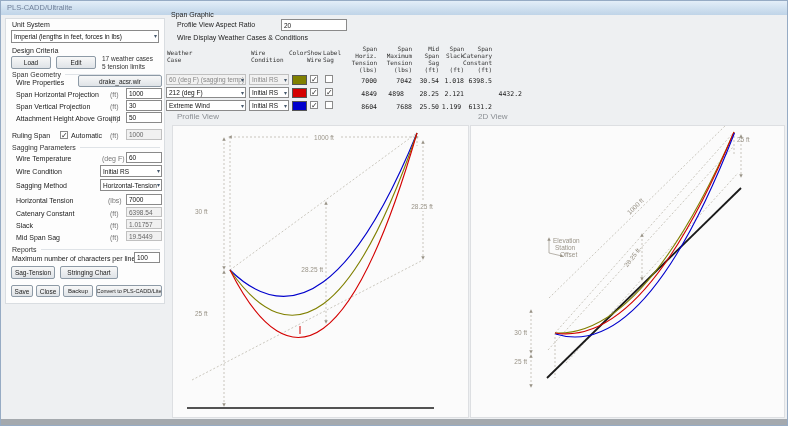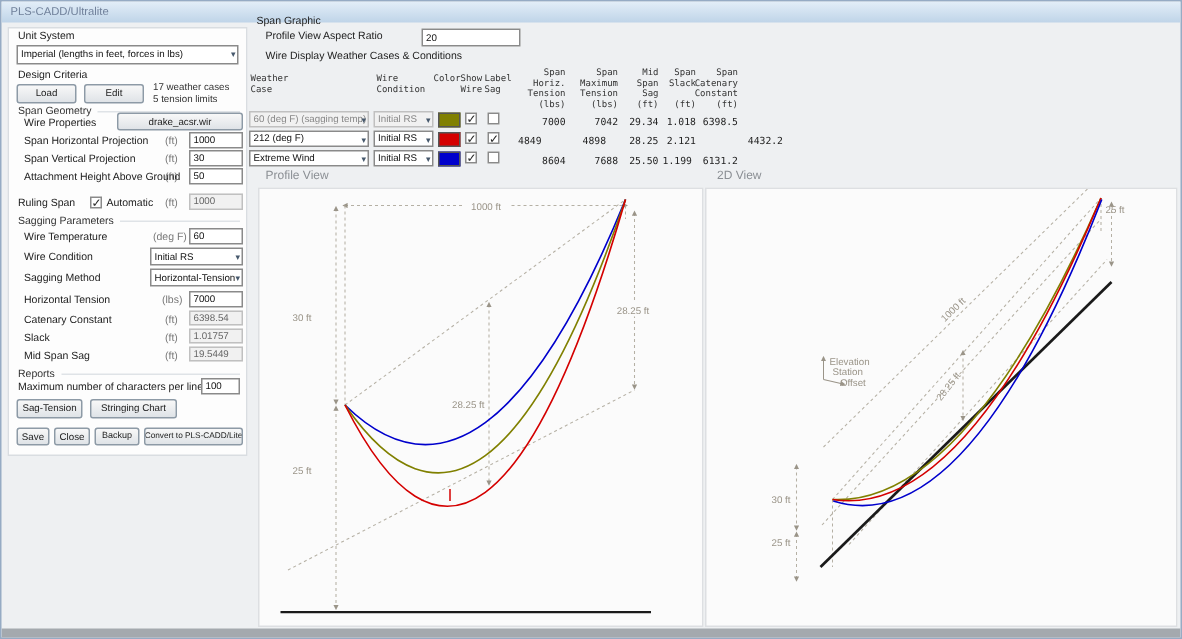--- a/index.html
+++ b/index.html
@@ -164,34 +164,34 @@
         <span>60 (deg F) (sagging temp)</span>
       </div>
     <div class="dd dis" style="left:248px;top:73px;width:40px;height:11px;">
         <span>Initial RS</span>
       </div>
     <div class="abs swatch" style="left: 291px; top: 74px; background: rgb(128, 128, 0);"></div>
     <div class="abs cb on" style="left:309px;top:74px;">✓</div>
     <div class="abs cb" style="left:324px;top:74px;"></div>
     <div class="abs num" style="left:340px;top:76px;width:36px;">7000</div>
     <div class="abs num" style="left:375px;top:76px;width:36px;">7042</div>
-    <div class="abs num" style="left:410px;top:76px;width:28px;">29.34</div>
+    <div class="abs num" style="left:410px;top:76px;width:28px;">30.54</div>
     <div class="abs num" style="left:438px;top:76px;width:25px;">1.018</div>
     <div class="abs num" style="left:458px;top:76px;width:33px;">6398.5</div>
 
     <div class="dd" style="left:165px;top:86px;width:80px;height:11px;">
         <span>212 (deg F)</span>
       </div>
     <div class="dd" style="left:248px;top:86px;width:40px;height:11px;">
         <span>Initial RS</span>
       </div>
     <div class="abs swatch" style="left: 291px; top: 87px; background: rgb(212, 0, 0);"></div>
     <div class="abs cb on" style="left:309px;top:87px;">✓</div>
     <div class="abs cb on" style="left:324px;top:87px;">✓</div>
-    <div class="abs num" style="left:324px;top:89px;width:36px;">4849</div>
+    <div class="abs num" style="left:340px;top:89px;width:36px;">4849</div>
     <div class="abs num" style="left:367px;top:89px;width:36px;">4898</div>
     <div class="abs num" style="left:410px;top:89px;width:28px;">28.25</div>
     <div class="abs num" style="left:438px;top:89px;width:25px;">2.121</div>
     <div class="abs num" style="left:458px;top:89px;width:33px;padding-left:30px;">4432.2</div>
 
     <div class="dd" style="left:165px;top:99px;width:80px;height:11px;">
         <span>Extreme Wind</span>
       </div>
     <div class="dd" style="left:248px;top:99px;width:40px;height:11px;">
         <span>Initial RS</span>

